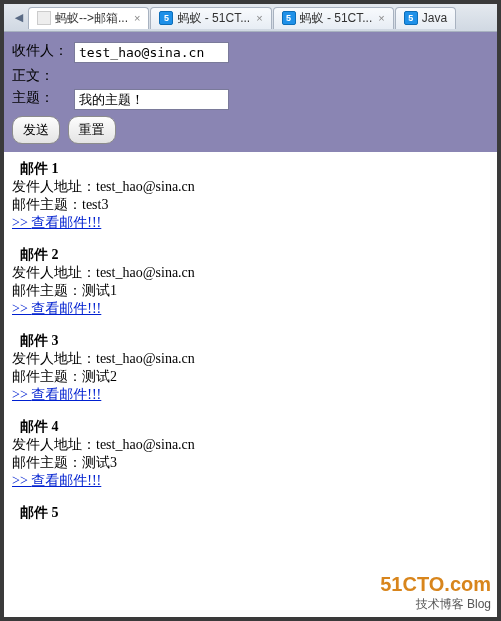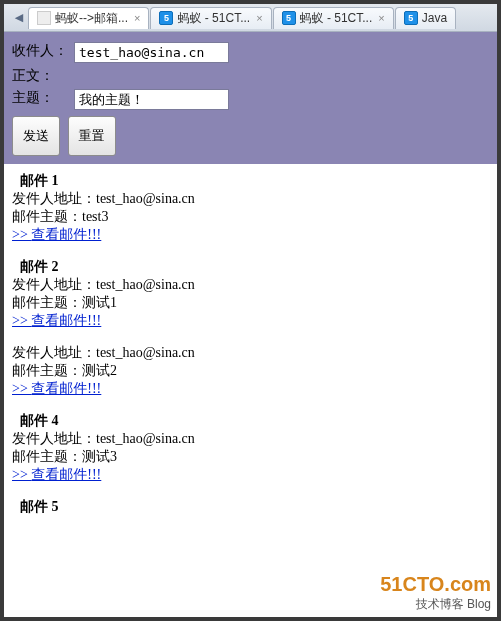--- a/index.html
+++ b/index.html
@@ -105,24 +105,24 @@
   border: 1px solid #7a7a9a;
   background: #fff;
   width: 318px;
   height: 50px;
   resize: none;
 }
 .btn-row { margin-top: 6px; }
 .btn-row input[type=button] {
   font-family: SimSun, "宋体", serif;
   font-size: 13px;
-  padding: 10px 10px;
+  padding: 4px 10px;
   background: linear-gradient(to bottom, #fdfdfd, #e4e4e4);
   border: 1px solid #8c8c8c;
-  border-radius: 3px;
+  border-radius: 10px;
   margin-right: 4px;
   cursor: pointer;
 }
 .mail-list {
   background: #fff;
   padding: 8px 8px;
   height: 396px;
   overflow: hidden;
   font-family: SimSun, "宋体", serif;
 }
@@ -211,20 +211,21 @@
       <div class="mline"><span>邮件主题：</span><span>test3</span></div>
       <div><a href="#" class="bracket"><span>&gt;&gt; </span><span class="view">查看邮件!!!</span></a></div>
     </div>
     <div class="mail-item">
       <div class="mtitle"><span>邮件 </span><span>2</span></div>
       <div class="mline"><span>发件人地址：</span><span>test_hao@sina.cn</span></div>
       <div class="mline"><span>邮件主题：</span><span>测试1</span></div>
       <div><a href="#" class="bracket"><span>&gt;&gt; </span><span class="view">查看邮件!!!</span></a></div>
     </div>
     <div class="mail-item">
+      <div class="mtitle"><span>邮件 </span><span>3</span></div>
       <div class="mline"><span>发件人地址：</span><span>test_hao@sina.cn</span></div>
       <div class="mline"><span>邮件主题：</span><span>测试2</span></div>
       <div><a href="#" class="bracket"><span>&gt;&gt; </span><span class="view">查看邮件!!!</span></a></div>
     </div>
     <div class="mail-item">
       <div class="mtitle"><span>邮件 </span><span>4</span></div>
       <div class="mline"><span>发件人地址：</span><span>test_hao@sina.cn</span></div>
       <div class="mline"><span>邮件主题：</span><span>测试3</span></div>
       <div><a href="#" class="bracket"><span>&gt;&gt; </span><span class="view">查看邮件!!!</span></a></div>
     </div>

